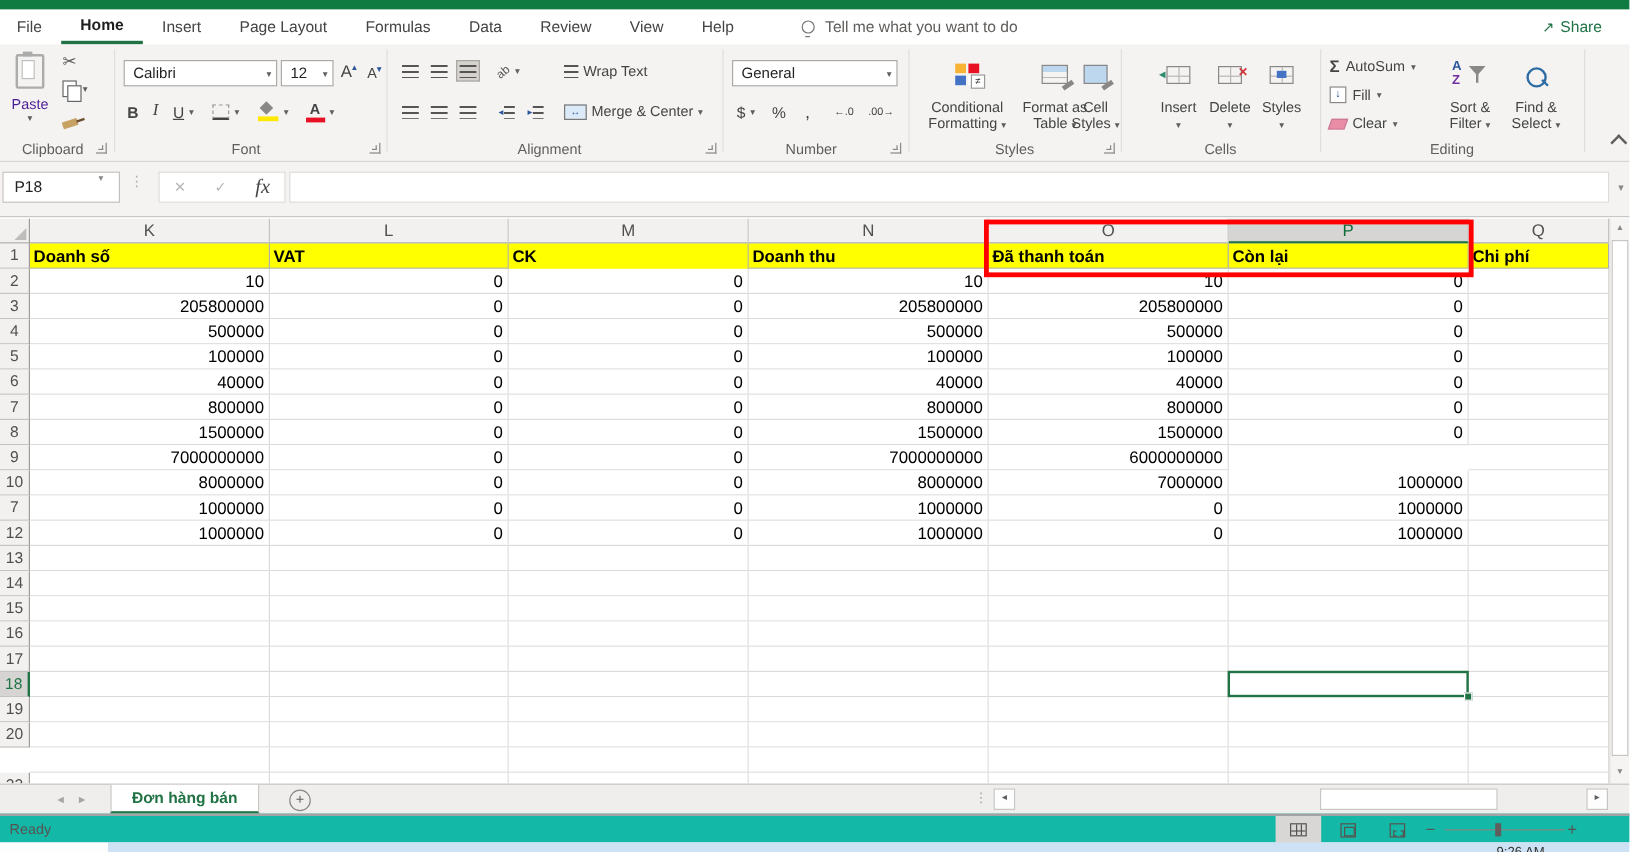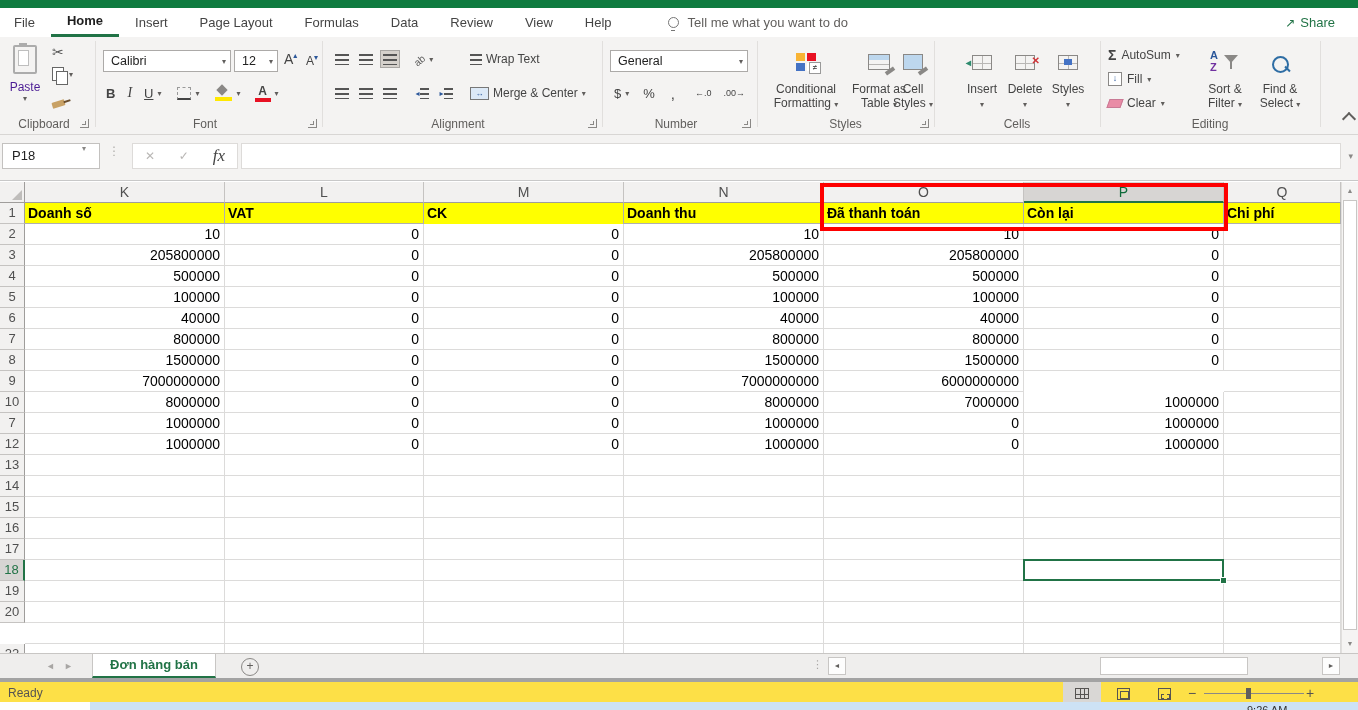--- a/index.html
+++ b/index.html
@@ -120,21 +120,21 @@
   .vs-thumb{position:absolute;left:1px;top:18px;width:14px;height:430px;background:#FFFFFF;border:1px solid #C8C6C4;box-sizing:border-box}
   
   #tabbar{position:absolute;left:0;top:653px;width:1358px;height:25px;background:#EFEEED;border-top:1px solid #C8C6C4;box-sizing:border-box}
   .tnav{position:absolute;top:0;font-size:9px;color:#A8A6A4;line-height:24px}
   .sheettab{position:absolute;left:92px;top:0;height:24px;padding:0 17px;background:#fff;border-left:1px solid #C8C6C4;border-right:1px solid #C8C6C4;border-bottom:2px solid #217346;box-sizing:border-box;font-size:13px;font-weight:bold;color:#217346;line-height:21px}
   .newsheet{position:absolute;left:241px;top:4px;width:16px;height:16px;border:1px solid #8A8886;border-radius:50%;text-align:center;line-height:14px;font-size:12px;color:#605E5C}
   .hsdots{position:absolute;left:812px;top:4px;color:#A8A6A4;font-size:11px}
   .hs-btn{position:absolute;top:3px;width:18px;height:18px;background:#FDFDFD;border:1px solid #C8C6C4;box-sizing:border-box;text-align:center;font-size:7px;color:#605E5C;line-height:16px}
   .hs-thumb{position:absolute;left:1100px;top:3px;width:148px;height:18px;background:#FFFFFF;border:1px solid #C8C6C4;box-sizing:border-box}
   
-  #statusbar{position:absolute;left:0;top:678px;width:1358px;height:24px;background:#fde047;border-top:4px solid #a3a3a3;box-sizing:border-box}
+  #statusbar{position:absolute;left:0;top:678px;width:1358px;height:24px;background:#14b8a6;border-top:2px solid #a3a3a3;box-sizing:border-box}
   .ready{position:absolute;left:8px;top:0;font-size:12px;color:#565452;line-height:23px}
   .viewbtn{position:absolute;top:0;width:38px;height:23px;display:flex;align-items:center;justify-content:center}
   .viewbtn.sel{background:#D9D7D5}
   .vi-normal{width:14px;height:11px;border:1px solid #565452;box-sizing:border-box;background:
       linear-gradient(#565452,#565452) 4px 0/1px 100% no-repeat,
       linear-gradient(#565452,#565452) 8px 0/1px 100% no-repeat,
       linear-gradient(#565452,#565452) 0 5px/100% 1px no-repeat}
   .vi-layout{width:13px;height:12px;border:1px solid #565452;box-sizing:border-box;position:relative}
   .vi-layout::after{content:"";position:absolute;left:2px;top:2px;width:7px;height:6px;border:1px solid #565452}
   .vi-break{width:13px;height:12px;border:1px solid #565452;box-sizing:border-box;position:relative}

